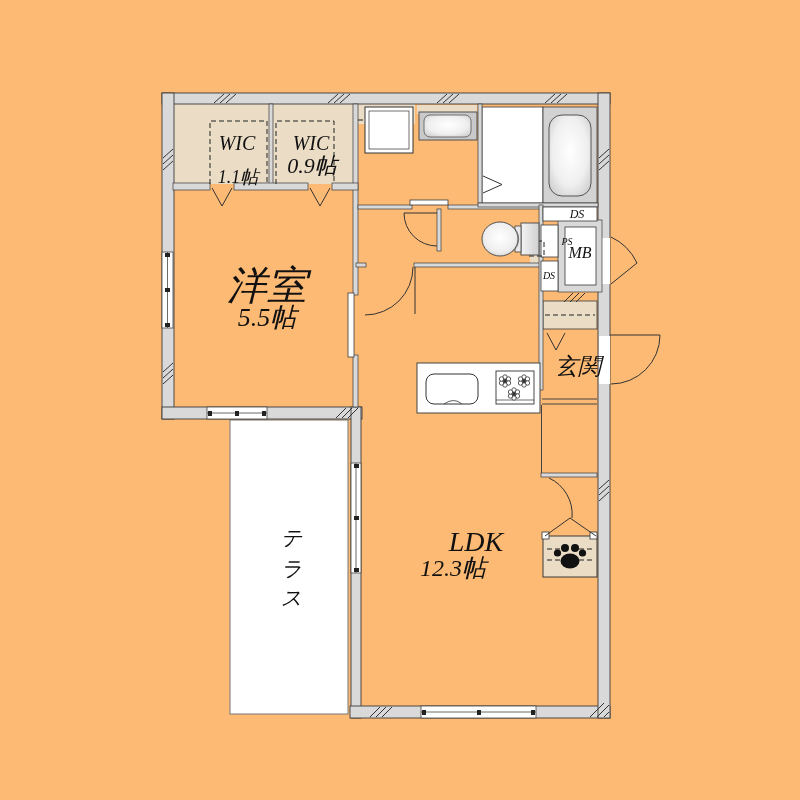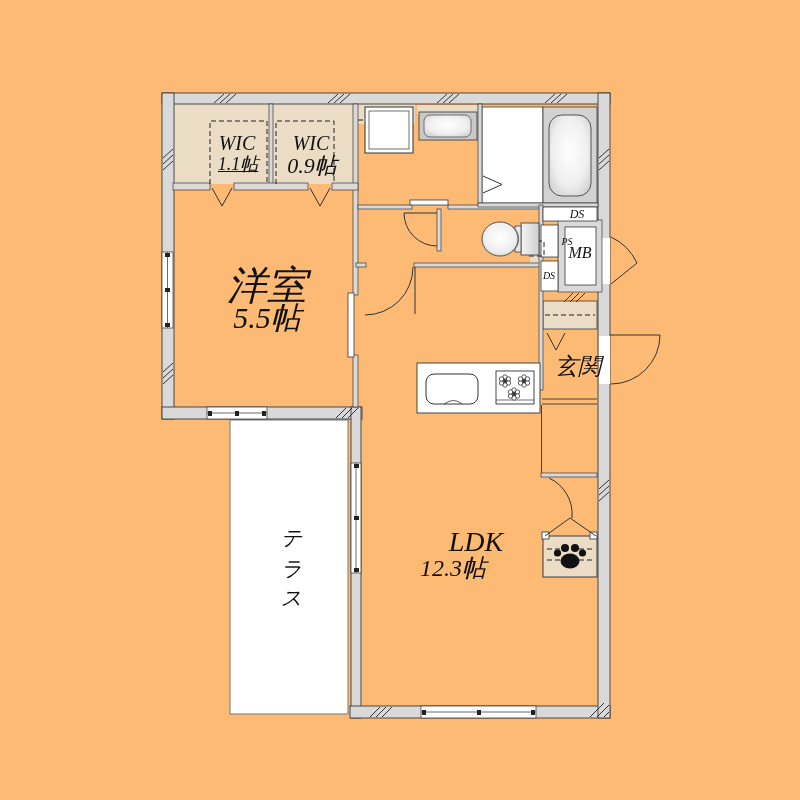--- a/index.html
+++ b/index.html
@@ -246,25 +246,25 @@
     <path d="M599 158 l10 -9 M599 164 l10 -9 M599 170 l10 -9"></path>
     <path d="M599 489 l10 -9 M599 495 l10 -9 M599 501 l10 -9"></path>
     <path d="M336 418 l10 -10 M342 418 l10 -10 M348 418 l10 -10"></path>
     <path d="M370 717 l10 -10 M376 717 l10 -10 M382 717 l10 -10"></path>
     <path d="M590 717 l14 -14 M597 717 l12 -12 M604 717 l5 -5"></path>
     <path d="M564 302 l9 -9 M570 302 l9 -9 M576 302 l9 -9"></path>
   </g>
 </svg>
 
   <div class="lbl" style="left:237px;top:143px;font-size:20px;">WIC</div>
-  <div class="lbl" style="left:238px;top:164px;font-size:18px;text-decoration:underline;">1.1帖</div>
+  <div class="lbl" style="left:238px;top:177px;font-size:18px;">1.1帖</div>
   <div class="lbl" style="left:311px;top:143px;font-size:20px;">WIC</div>
   <div class="lbl" style="left:312px;top:166px;font-size:22px;">0.9帖</div>
   <div class="lbl" style="left:267px;top:286px;font-size:40px;">洋室</div>
-  <div class="lbl" style="left:267px;top:318px;font-size:30px;">5.5帖</div>
+  <div class="lbl" style="left:267px;top:318px;font-size:26px;">5.5帖</div>
   <div class="lbl" style="left:452px;top:542px;font-size:28px;margin-left:24px;">LDK</div>
   <div class="lbl" style="left:453px;top:568px;font-size:24px;">12.3帖</div>
   <div class="lbl v" style="left:291px;top:562px;font-size:21px;">テラス</div>
   <div class="lbl" style="left:578px;top:366px;font-size:23px;">玄関</div>
   <div class="lbl" style="left:580px;top:253px;font-size:16px;">MB</div>
   <div class="lbl" style="left:577px;top:214px;font-size:12px;">DS</div>
   <div class="lbl" style="left:549px;top:242px;font-size:10px;margin-left:18px;">PS</div>
   <div class="lbl" style="left:549px;top:276px;font-size:10px;">DS</div>
 
 </div>

